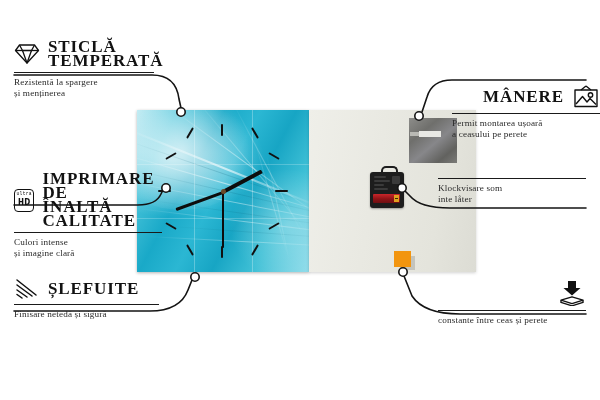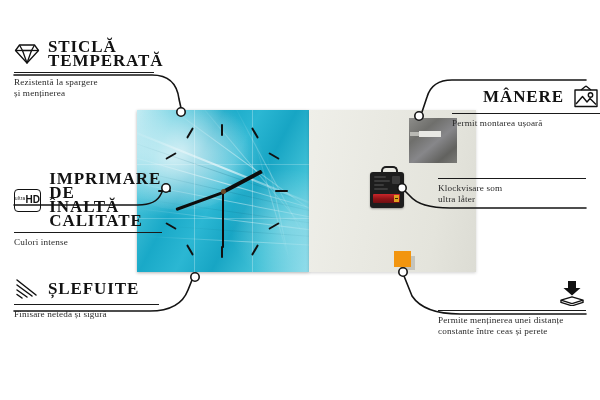--- a/index.html
+++ b/index.html
@@ -75,22 +75,22 @@
   .sub{
     font-family:"Liberation Serif", serif;
     font-size:9.2px;line-height:11px;color:#2a2a2a;letter-spacing:.15px;
   }
   .feat.right .sub{}
   .ico{flex:0 0 auto;display:block;}
 
   
   .hdbadge{
     width:26px;height:21px;border:1.6px solid #111;border-radius:4px;
-    display:flex;align-items:center;justify-content:center;
-    font-family:Liberation Sans, sans-serif;color:#111;line-height:1;
+    display:flex;flex-direction:column;align-items:center;justify-content:center;
+    font-family:Liberation Mono, monospace;color:#111;line-height:1;
   }
   .hdbadge .u{font-size:4.6px;letter-spacing:.3px;margin-bottom:.5px;}
   .hdbadge .h{font-size:10px;font-weight:700;letter-spacing:.2px;}
 </style>
 </head>
 <body>
 
 <div id="stage">
 
   <div class="panel" id="panel-front">
@@ -207,20 +207,21 @@
         <span class="u">ultra</span>
         <span class="h">HD</span>
       </div>
       <div>
         <div class="title">IMPRIMARE DE</div>
         <div class="title">ÎNALTĂ CALITATE</div>
       </div>
     </div>
     <div class="rule"></div>
     <div class="sub">Culori intense</div>
+    <div class="sub">și imagine clară</div>
   </div>
 
   <div class="feat left" style="left:14px;top:278px;width:145px;">
     <div class="head">
       <svg class="ico" width="26" height="22" viewBox="0 0 26 22">
         <g fill="none" stroke="#111" stroke-width="1.5" stroke-linecap="round">
           <path d="M3,2 L22,17"></path>
           <path d="M3,7 L18,18"></path>
           <path d="M3,12 L13,19"></path>
           <path d="M3,16.5 L8,20"></path>
@@ -243,36 +244,36 @@
         <g fill="none" stroke="#111" stroke-width="1.4" stroke-linejoin="round">
           <path d="M14,1 L9,5 M14,1 L19,5"></path>
           <rect x="3" y="5" width="22" height="16.5"></rect>
           <path d="M4,19 L10.5,11.5 L15,17 L18,13.5 L24,19.5"></path>
           <circle cx="18.5" cy="10" r="2.2"></circle>
         </g>
       </svg>
     </div>
     <div class="rule"></div>
     <div class="sub">Permit montarea ușoară</div>
+    <div class="sub">a ceasului pe perete</div>
   </div>
 
   <div class="feat right" style="left:438px;top:174px;width:148px;">
     <div class="rule"></div>
     <div class="sub">Klockvisare som</div>
-    <div class="sub">ultra låter</div>
+    <div class="sub">inte låter</div>
   </div>
 
   <div class="feat right" style="left:438px;top:280px;width:148px;">
     <div class="head">
       <svg class="ico" width="28" height="26" viewBox="0 0 28 26">
         <g fill="none" stroke="#111" stroke-width="1.4" stroke-linejoin="round">
           <path d="M10,1 h8 v7 h4.5 L14,15.5 L5.5,8 H10 z" fill="#111" stroke="none"></path>
           <path d="M14,16.8 L25,20.2 L14,23.6 L3,20.2 z"></path>
           <path d="M3,20.2 v2.2 L14,25.8 L25,22.4 v-2.2"></path>
         </g>
       </svg>
     </div>
     <div class="rule"></div>
-    <div class="sub">Permite menținerea unei distanțe</div>
     <div class="sub">constante între ceas și perete</div>
   </div>
 
 </div>
 
 </body></html>

